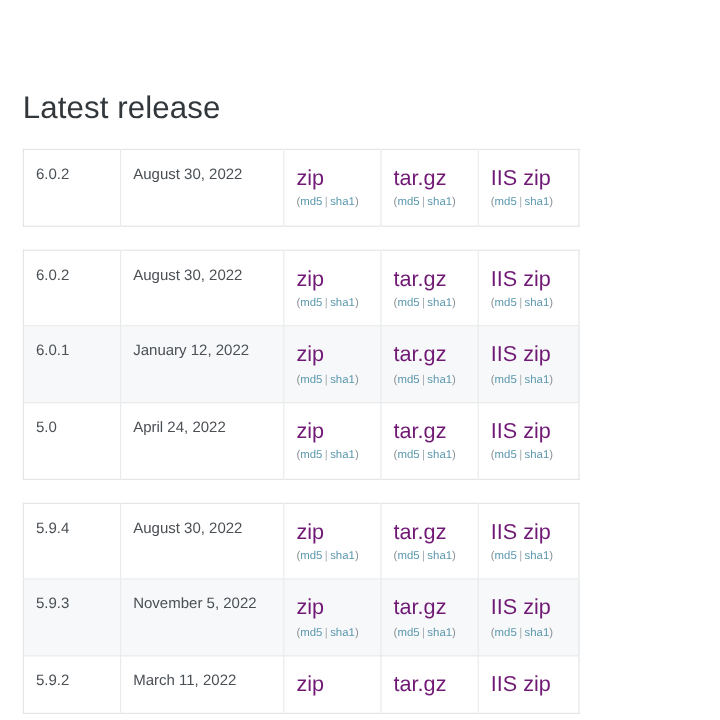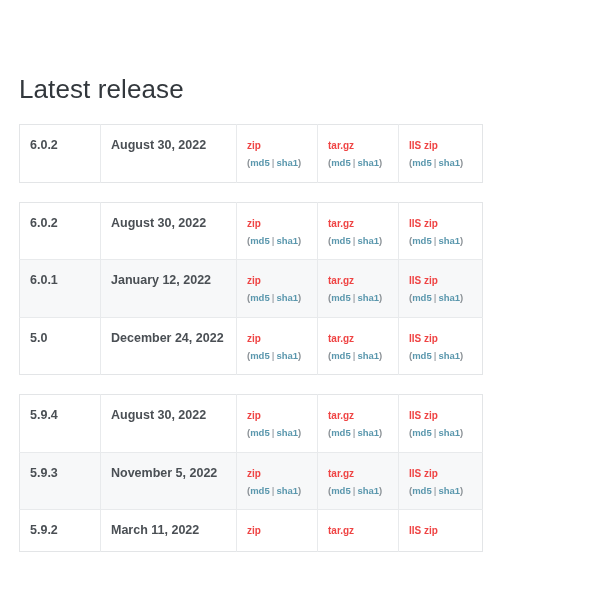--- a/index.html
+++ b/index.html
@@ -37,21 +37,20 @@
   }
   .section-latest h2.section-title {
     padding-top: 22px;
   }
   .section-branch h2.section-title {
     padding-top: 25px;
   }
   .table-wrap {
     padding: 0 0 0 19px;
     margin-top: 19px;
-    font-weight: bold;
   }
   table.release-table {
     border-collapse: collapse;
     width: 463px;
     table-layout: fixed;
     border: 1px solid #e3e5e7;
     background: #ffffff;
   }
   table.release-table td {
     border-right: 1px solid #e8eaec;
@@ -75,23 +74,23 @@
   col.c-date     { width: 136px; }
   col.c-zip      { width: 81px; }
   col.c-targz    { width: 81px; }
   col.c-iis      { width: 84px; }
 
   .cell-version, .cell-date {
     color: #4a4f54;
     font-size: 12.5px;
   }
   .dl a.dl-main {
-    color: #ef4444;
+    color: #701a75;
     text-decoration: none;
-    font-size: 10px;
+    font-size: 18px;
     display: inline-block;
     line-height: 1.35;
   }
   .dl .hashes {
     margin-top: 3px;
     font-size: 9.5px;
     color: #8b9196;
     line-height: 1.3;
     white-space: nowrap;
   }
@@ -149,21 +148,21 @@
               </tr>
               <tr class="striped">
                 <td class="cell-version">6.0.1</td>
                 <td class="cell-date">January 12, 2022</td>
                 <td class="dl"><a class="dl-main" href="#">zip</a><div class="hashes"><span>(</span><a href="#">md5</a><span class="sep">|</span><a href="#">sha1</a><span>)</span></div></td>
                 <td class="dl"><a class="dl-main" href="#">tar.gz</a><div class="hashes"><span>(</span><a href="#">md5</a><span class="sep">|</span><a href="#">sha1</a><span>)</span></div></td>
                 <td class="dl"><a class="dl-main" href="#">IIS zip</a><div class="hashes"><span>(</span><a href="#">md5</a><span class="sep">|</span><a href="#">sha1</a><span>)</span></div></td>
               </tr>
               <tr>
                 <td class="cell-version">5.0</td>
-                <td class="cell-date">December 24, 2022</td>
+                <td class="cell-date">April 24, 2022</td>
                 <td class="dl"><a class="dl-main" href="#">zip</a><div class="hashes"><span>(</span><a href="#">md5</a><span class="sep">|</span><a href="#">sha1</a><span>)</span></div></td>
                 <td class="dl"><a class="dl-main" href="#">tar.gz</a><div class="hashes"><span>(</span><a href="#">md5</a><span class="sep">|</span><a href="#">sha1</a><span>)</span></div></td>
                 <td class="dl"><a class="dl-main" href="#">IIS zip</a><div class="hashes"><span>(</span><a href="#">md5</a><span class="sep">|</span><a href="#">sha1</a><span>)</span></div></td>
               </tr>
             </tbody>
           </table>
         </div>
       </div>
       <div class="section section-branch">
         <div class="table-wrap">

